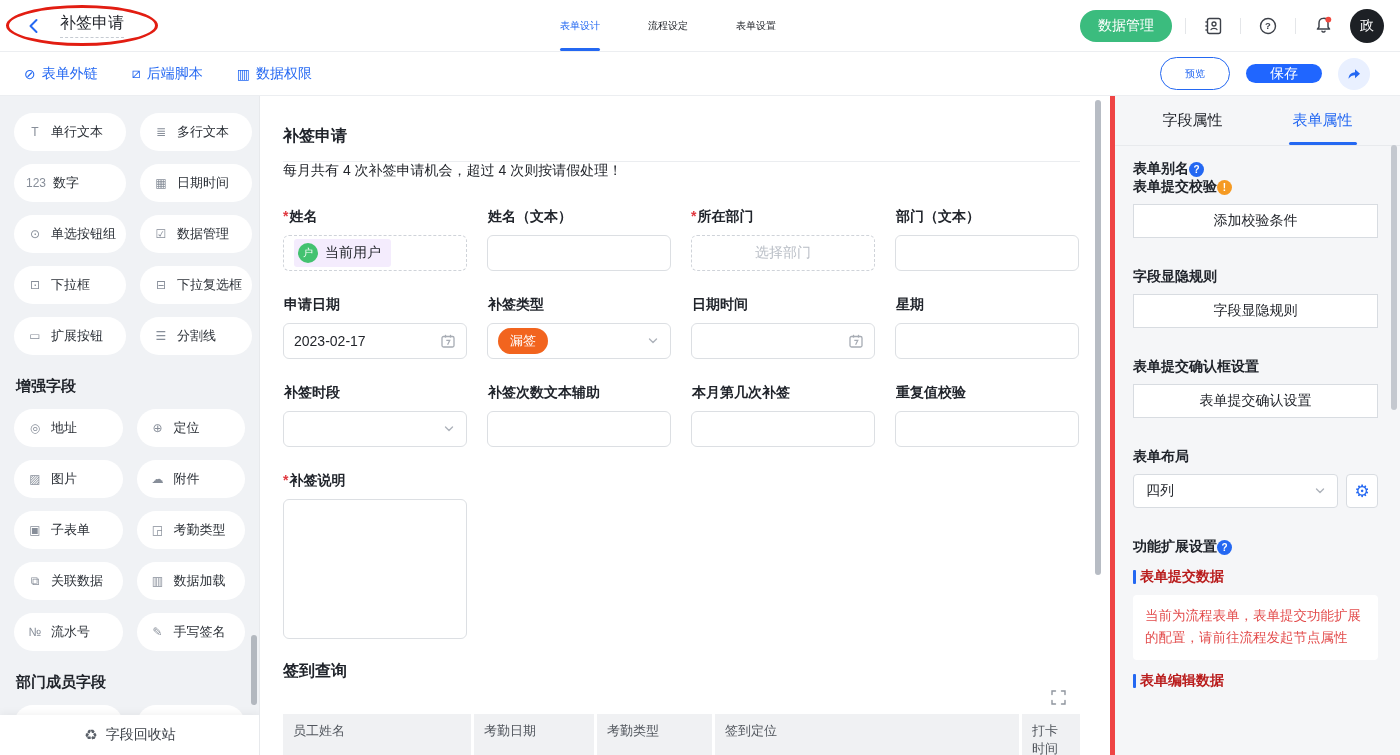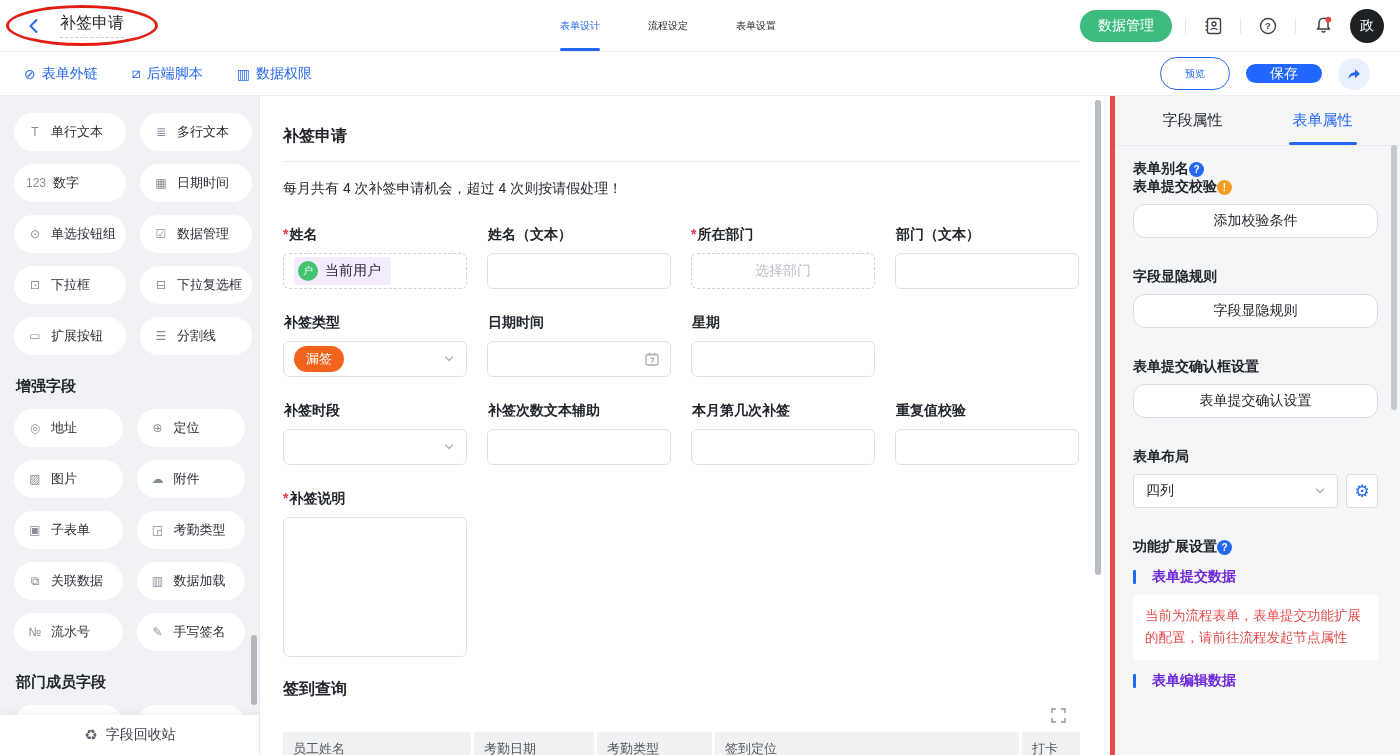--- a/index.html
+++ b/index.html
@@ -42,21 +42,21 @@
   .pill .ic { color:#878e99; margin-right:7px; font-size:12px; min-width:18px; text-align:center; }
   .recycle-bar { position:absolute; left:0; bottom:0; width:260px; height:40px; background:#fff; box-shadow:0 -2px 8px rgba(0,0,0,.05); display:flex; align-items:center; justify-content:center; gap:8px; font-size:14px; color:#3d4249; cursor:pointer; }
   .recycle-bar .ric { color:#5a6069; font-size:15px; }
   .sb-scroll { position:absolute; right:2px; top:539px; width:6px; height:70px; border-radius:3px; background:#b3b8bf; }
 
   
   .canvas { position:absolute; left:260px; top:96px; width:850px; height:659px; background:#fff; overflow:hidden; }
   .cv-inner { padding:30px 30px 0 23px; }
   .cv-title { font-size:16px; font-weight:700; color:#20242b; }
   .cv-divider { height:1px; background:#ebedf0; margin-top:14px; }
-  .cv-desc { margin-top:18px; font-size:14px; color:#23262c; }
+  .cv-desc { margin-top:0; font-size:14px; color:#23262c; }
   .frows { margin-top:26px; }
   .frow { display:grid; grid-template-columns:repeat(4,184px); column-gap:20px; margin-bottom:23px; }
   .flabel { font-size:14px; font-weight:700; color:#20242b; margin-bottom:9px; height:20px; line-height:20px; }
   .req { color:#e0383f; margin-right:1px; }
   .fbox { height:36px; border:1px solid #dcdfe3; border-radius:6px; background:#fff; display:flex; align-items:center; padding:0 10px; }
   .fbox.dashed { border-style:dashed; border-color:#cfd3d9; }
   .fbox .grow { flex:1; }
   .fbox.centered { justify-content:center; }
   .fval { font-size:14px; color:#23262c; }
   .fplaceholder { font-size:14px; color:#b9bec6; }
@@ -75,26 +75,26 @@
   .ptabs { height:50px; border-bottom:1px solid #e8eaed; display:flex; align-items:stretch; justify-content:center; gap:70px; }
   .ptab { position:relative; display:flex; align-items:center; font-size:15px; color:#23262c; cursor:pointer; }
   .ptab.active { color:#2468f2; font-weight:500; }
   .ptab.active::after { content:""; position:absolute; left:-4px; right:-4px; bottom:0; height:3px; background:#2468f2; border-radius:2px; }
   .pbody { padding:14px 22px 0 18px; }
   .plabel { font-size:14px; font-weight:700; color:#20242b; display:flex; align-items:center; height:18px; }
   .qicon { width:15px; height:15px; border-radius:50%; background:#2468f2; color:#fff; font-size:10px; font-weight:700; display:inline-flex; align-items:center; justify-content:center; }
   .wicon { width:15px; height:15px; border-radius:50%; background:#f59a23; color:#fff; font-size:10px; font-weight:700; display:inline-flex; align-items:center; justify-content:center; }
   .pctrl { margin-top:8px; margin-bottom:30px; }
   .pinput { width:100%; height:34px; border:1px solid #d8dce1; border-radius:4px; background:#fff; padding:0 12px; font-size:14px; color:#23262c; font-family:inherit; }
-  .pbtn { width:100%; height:34px; border:1px solid #d8dce1; border-radius:12px; background:#fff; display:flex; align-items:center; justify-content:center; font-size:14px; color:#23262c; cursor:pointer; font-family:inherit; }
+  .pbtn { width:100%; height:34px; border:1px solid #d8dce1; border-radius:0; background:#fff; display:flex; align-items:center; justify-content:center; font-size:14px; color:#23262c; cursor:pointer; font-family:inherit; }
   .layoutrow { display:flex; gap:8px; }
   .pselect { flex:1; height:34px; border:1px solid #d8dce1; border-radius:4px; background:#fff; display:flex; align-items:center; padding:0 10px 0 12px; font-size:14px; color:#23262c; cursor:pointer; }
   .pselect .grow { flex:1; }
   .gearbox { width:32px; height:34px; border:1px solid #d8dce1; border-radius:4px; background:#fff; display:flex; align-items:center; justify-content:center; color:#2468f2; font-size:17px; cursor:pointer; }
-  .subhead { display:flex; align-items:center; gap:16px; font-size:14px; font-weight:700; color:#6d28d9; margin-top:12px; }
+  .subhead { display:flex; align-items:center; gap:4px; font-size:14px; font-weight:700; color:#b91c1c; margin-top:12px; }
   .bluebar { width:3px; height:14px; background:#2468f2; border-radius:1px; }
   .notice { margin-top:9px; background:#fff; border-radius:4px; padding:10px 12px; color:#e34d4d; font-size:13.5px; line-height:1.65; }
   .pn-scroll { position:absolute; left:1391px; top:145px; width:6px; height:265px; border-radius:3px; background:#c4c8cf; }
 </style>
 </head>
 <body>
 
 <div class="page">
 
   <div class="hdr1">
@@ -310,20 +310,33 @@
             </div>
           </div>
           <div class="fcell">
             <div class="flabel"><span class="req"></span><span>部门（文本）</span></div>
             <div class="fbox"></div>
           </div>
         </div>
 
         <div class="frow">
           <div class="fcell">
+            <div class="flabel"><span class="req"></span><span>申请日期</span></div>
+            <div class="fbox">
+              <span class="fval">2023-02-17</span>
+              <span class="grow"></span>
+              <svg width="16" height="16" viewBox="0 0 16 16">
+                  <rect x="2" y="3.5" width="12" height="10.5" rx="1.5" fill="none" stroke="#a7acb4" stroke-width="1.3"></rect>
+                  <line x1="5.5" y1="1.8" x2="5.5" y2="4.6" stroke="#a7acb4" stroke-width="1.3"></line>
+                  <line x1="10.5" y1="1.8" x2="10.5" y2="4.6" stroke="#a7acb4" stroke-width="1.3"></line>
+                  <path d="M6.3 7.3 h3.5 l-2.2 4.5" fill="none" stroke="#a7acb4" stroke-width="1.2"></path>
+                </svg>
+            </div>
+          </div>
+          <div class="fcell">
             <div class="flabel"><span class="req"></span><span>补签类型</span></div>
             <div class="fbox">
               <span class="orangetag">漏签</span>
               <span class="grow"></span>
               <svg width="14" height="14" viewBox="0 0 14 14">
                   <polyline points="3.5,5 7,8.5 10.5,5" fill="none" stroke="#aeb3bb" stroke-width="1.4" stroke-linecap="round" stroke-linejoin="round"></polyline>
                 </svg>
             </div>
           </div>
           <div class="fcell">

